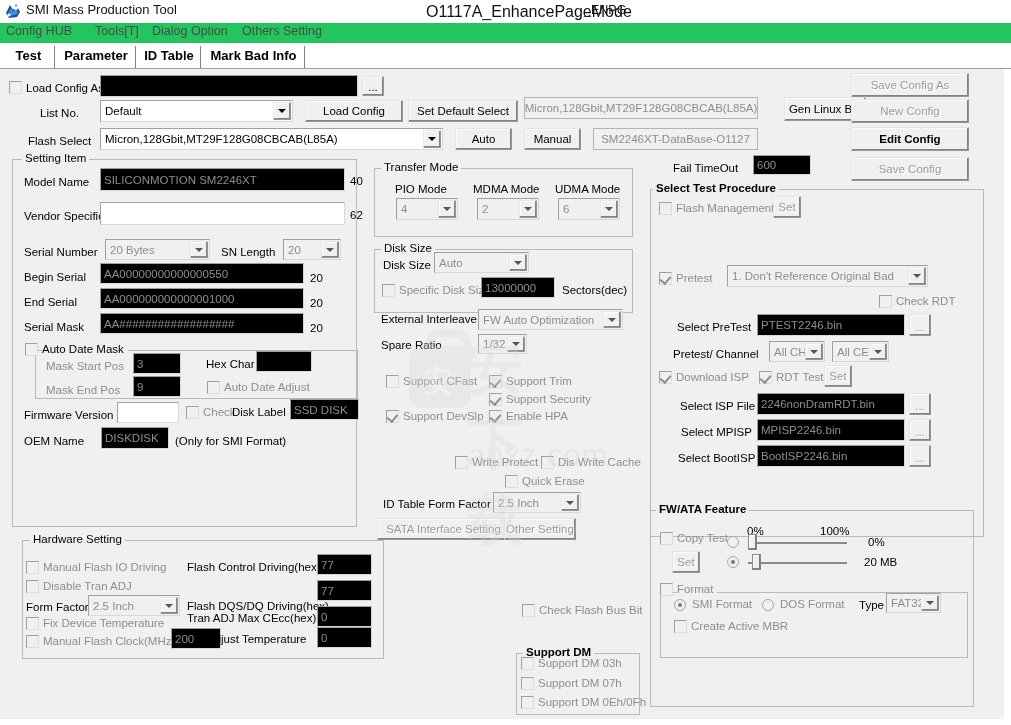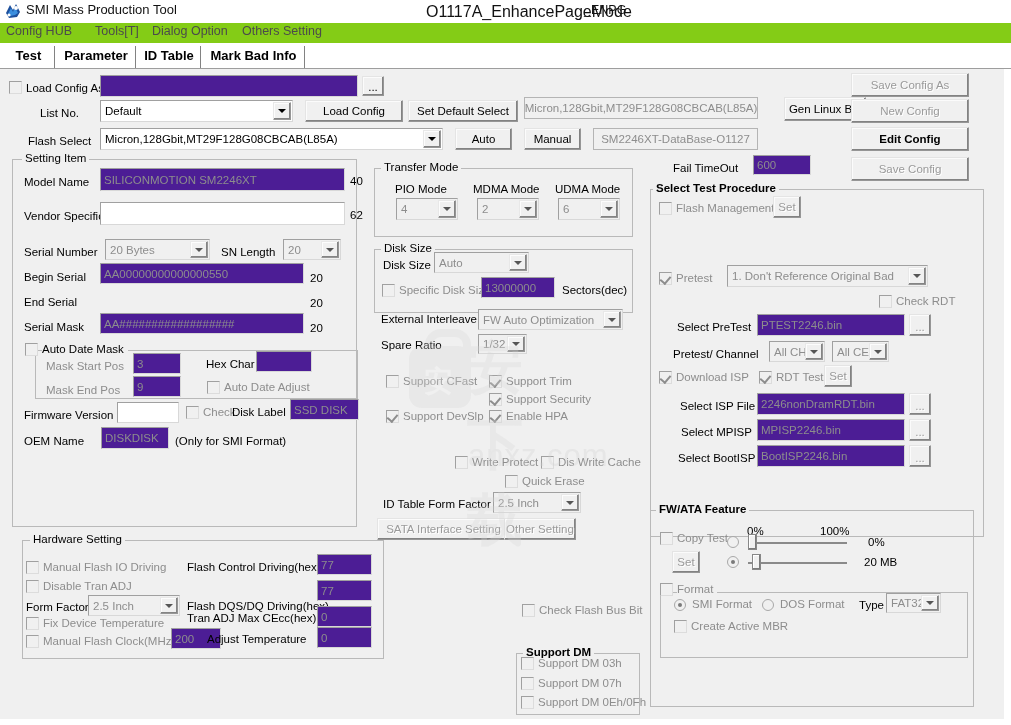--- a/index.html
+++ b/index.html
@@ -14,42 +14,42 @@
 
   
   .titlebar{position:absolute;left:0;top:0;width:1011px;height:22px;background:#ffffff;}
   .app-icon{position:absolute;left:5px;top:3px;width:16px;height:16px;
     background:#ffffff;overflow:hidden;}
   .app-title{position:absolute;left:26px;top:2px;font-size:13px;color:#111;}
   .doc-title{position:absolute;left:426px;top:3px;font-size:16px;color:#111;}
   .doc-suffix{position:absolute;left:584px;top:3px;font-size:12.5px;color:#111;}
 
   
-  .menubar{position:absolute;left:0;top:23px;width:1011px;height:20px;background:#84cc16;}
+  .menubar{position:absolute;left:0;top:23px;width:1011px;height:20px;background:#22c55e;}
   .menu-item{position:absolute;top:1px;font-size:12.5px;color:#4b4b4b;cursor:default;}
 
   
   .tabstrip{position:absolute;left:0;top:44px;width:1011px;height:25px;background:#fff;}
   .tab{position:absolute;top:0;height:24px;line-height:24px;font-size:13px;font-weight:bold;
        color:#000;text-align:center;cursor:default;}
   .tab .tr{position:absolute;right:0;top:2px;bottom:0;width:1px;background:#828282;}
   .tab.sel{background:#fff;}
   .tabline{position:absolute;left:0;top:68px;width:1011px;height:1px;background:#9d9d9d;}
 
   
   .panel{position:absolute;left:0;top:69px;width:1011px;height:656px;background:#f0f0f0;}
   .white-right{position:absolute;left:1004px;top:69px;width:7px;height:656px;background:#fff;}
   .white-bottom{position:absolute;left:0;top:719px;width:1011px;height:6px;background:#fff;}
 
   
   .lbl{position:absolute;font-size:11.5px;color:#000;white-space:nowrap;}
   .lbl.dis{color:#8d8d8d;}
   .lbl.b{font-weight:normal;}
 
-  .tb{position:absolute;box-sizing:border-box;background:#4c1d95;
+  .tb{position:absolute;box-sizing:border-box;background:#000000;
       border:1px solid #a0a0a0;border-right-color:#d8d8d8;border-bottom-color:#d8d8d8;
       font-size:11.5px;color:#8d8d8d;padding:1px 3px;line-height:normal;
       display:flex;align-items:center;white-space:nowrap;overflow:hidden;}
   .tb.en{background:#fff;color:#000;}
   .tb.flat{border:1px solid #b4b4b4;background:#f0f0f0;}
 
   .btn{position:absolute;box-sizing:border-box;background:#f0f0f0;
        border:1px solid #969696;border-top-color:#e4e4e4;border-left-color:#e4e4e4;
        box-shadow:inset -1px -1px 0 #828282, inset 1px 1px 0 #fbfbfb;
        font-size:11.5px;color:#000;display:flex;align-items:center;justify-content:center;
@@ -202,20 +202,21 @@
       <span class="arw">
           <i></i>
         </span>
     </div>
 
     <div class="lbl" style="left:24px;top:202px">Begin Serial</div>
     <div class="tb" style="left:100px;top:194px;width:204px;height:21px">AA00000000000000550</div>
     <div class="lbl" style="left:310px;top:203px">20</div>
 
     <div class="lbl" style="left:24px;top:227px">End Serial</div>
+    <div class="tb" style="left:100px;top:219px;width:204px;height:21px">AA000000000000001000</div>
     <div class="lbl" style="left:310px;top:228px">20</div>
 
     <div class="lbl" style="left:24px;top:252px">Serial Mask</div>
     <div class="tb" style="left:100px;top:244px;width:204px;height:21px">AA##################</div>
     <div class="lbl" style="left:310px;top:253px">20</div>
 
     <div class="grp" style="left:35px;top:281px;width:323px;height:49px"></div>
     <div class="chk" style="left:25px;top:274px"></div>
     <div class="lbl" style="left:42px;top:274px;background:#f0f0f0;padding-right:4px">Auto Date Mask</div>
 

